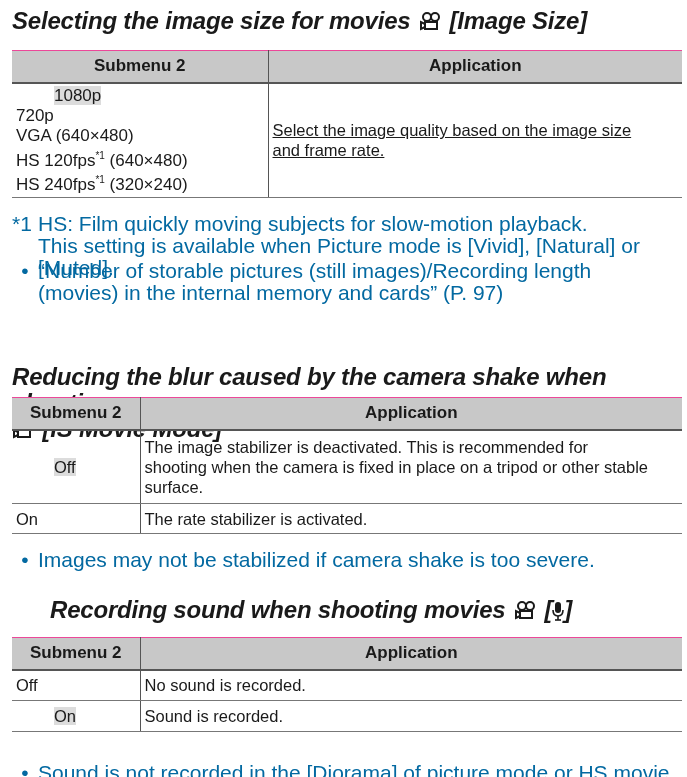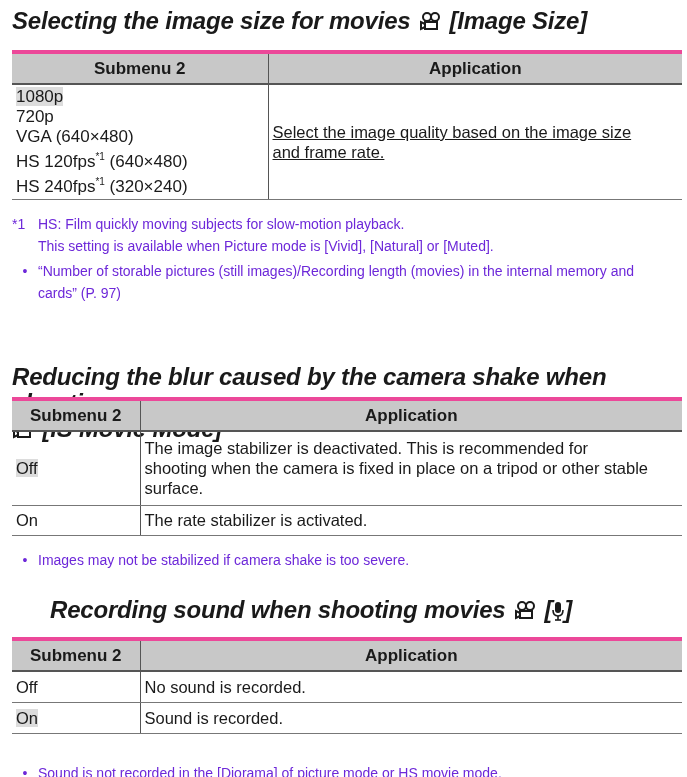--- a/index.html
+++ b/index.html
@@ -7,25 +7,25 @@
   body { font-family: "Liberation Sans", sans-serif; color: #1a1a1a; position: relative; }
   .h {
     position: absolute; left: 12px;
     font-family: "Liberation Sans", sans-serif;
     font-weight: bold; font-style: italic; font-size: 24px; line-height: 26px;
     color: #1a1a1a; letter-spacing: -0.2px;
   }
   .mv { display: inline-block; width: 22px; height: 20px; vertical-align: -2px; margin: 0 2px; }
   .mic { display: inline-block; width: 12px; height: 20px; vertical-align: -3px; }
   table { position: absolute; left: 12px; width: 670px; border-collapse: collapse; font-size: 16.5px; }
-  th { background: #c8c8c8; font-weight: bold; font-size: 17px; color: #1a1a1a; height: 32px; text-align: center; border-bottom: 2px solid #555; border-top: 4px solid #ec4899; }
+  th { background: #c8c8c8; font-weight: bold; font-size: 17px; color: #1a1a1a; height: 32px; text-align: center; border-bottom: 2px solid #555; border-top: 1px solid #ec4899; }
   td { vertical-align: middle; padding: 2px 4px; line-height: 20px; color: #1a1a1a; border-bottom: 1.5px solid #777; }
   th.c1, td.c1 { border-right: 1.5px solid #555; }
-  .hl { background: #dcdcdc; }
-  .note { position: absolute; left: 12px; font-size: 14px; line-height: 22px; color: #6d28d9; }
+  .hl { background: #dcdcdc; margin-left: 38px; }
+  .note { position: absolute; left: 12px; font-size: 21px; line-height: 22px; color: #0369a1; }
   .note .mk { display: inline-block; width: 26px; }
   .note .ind { padding-left: 26px; }
   .bul .mk { text-align: center; }
 </style>
 </head>
 <body>
 
 <div class="h" style="top:8px;">
   <span>Selecting the image size for movies</span>
   <svg class="mv" viewBox="0 0 22 20">

